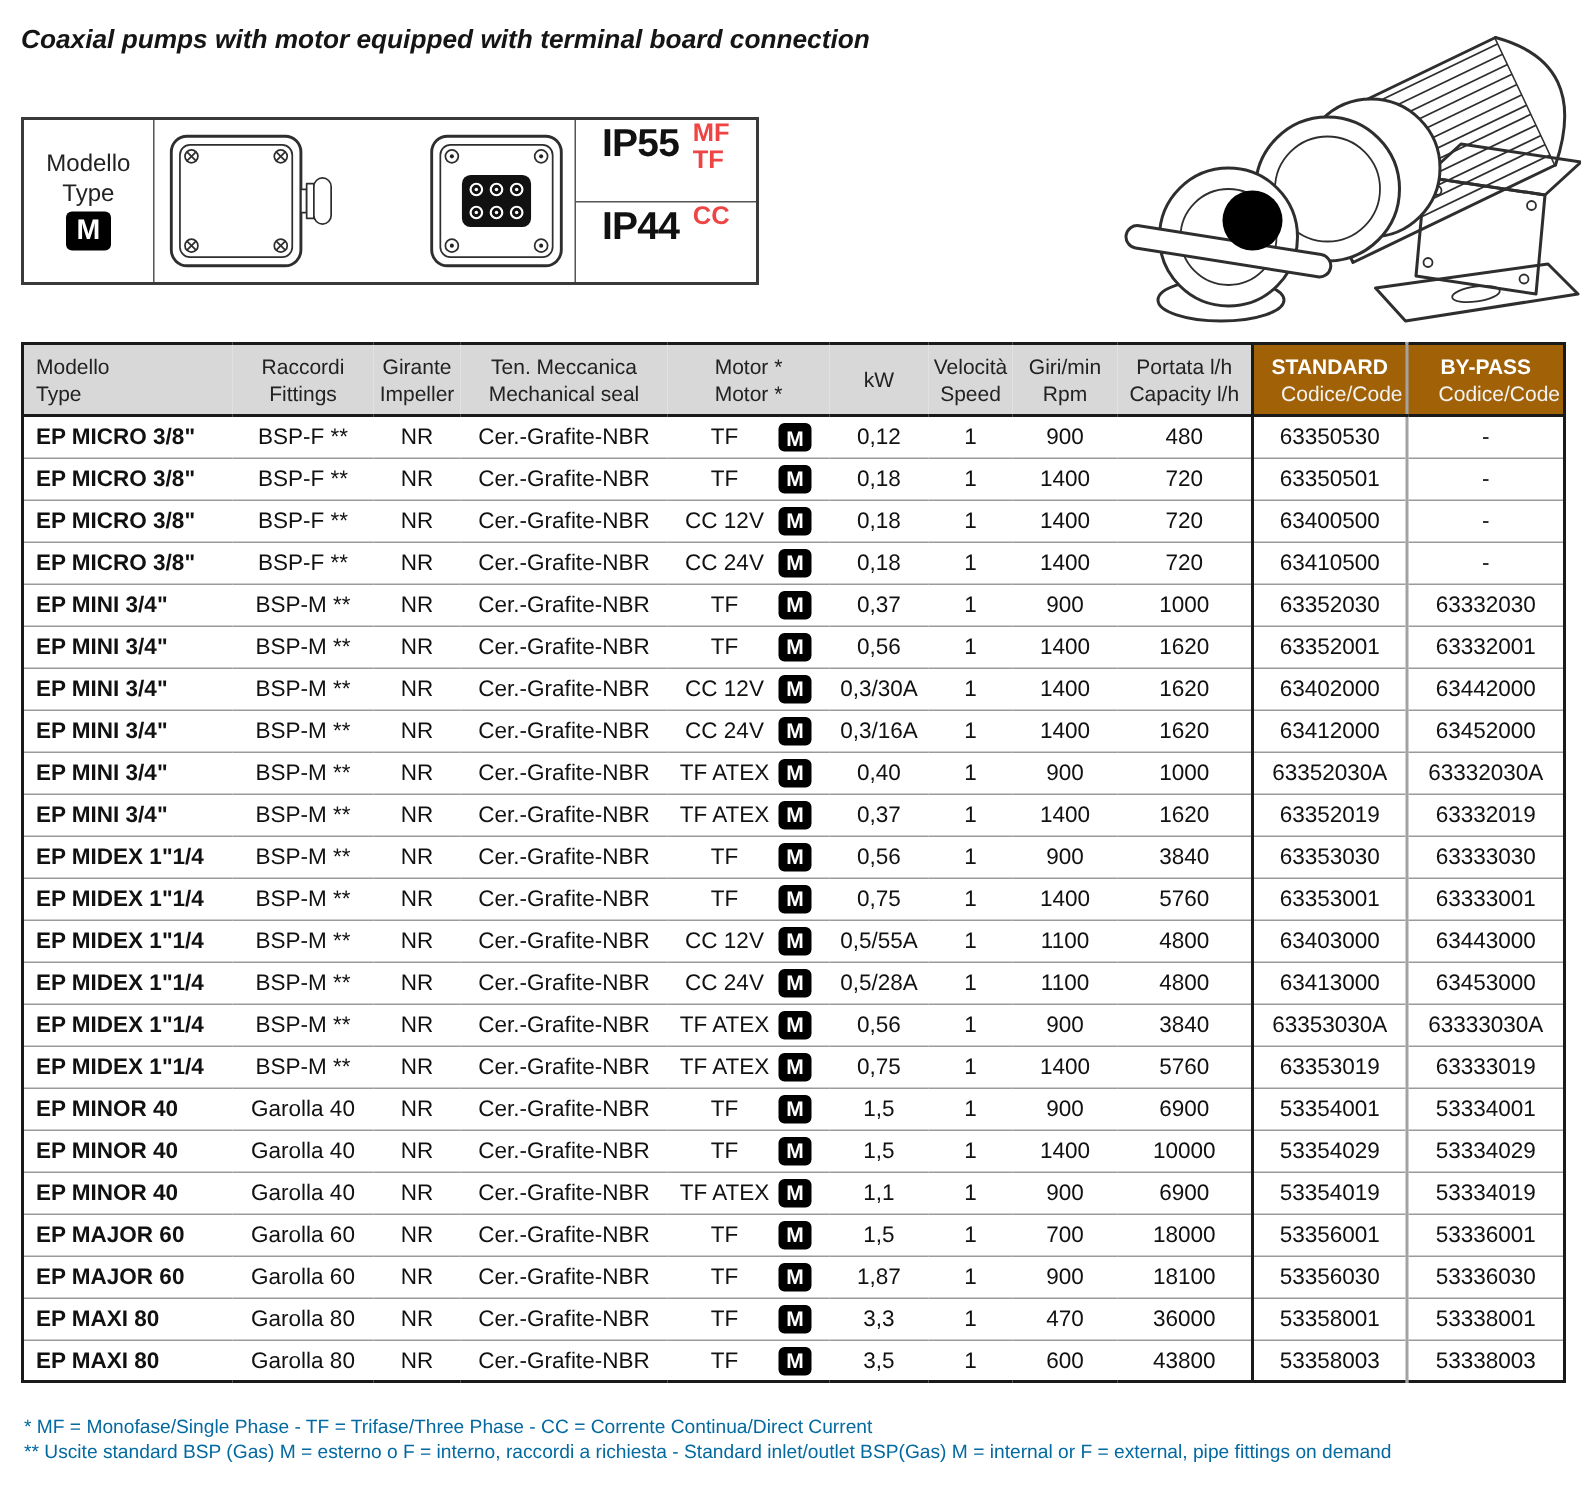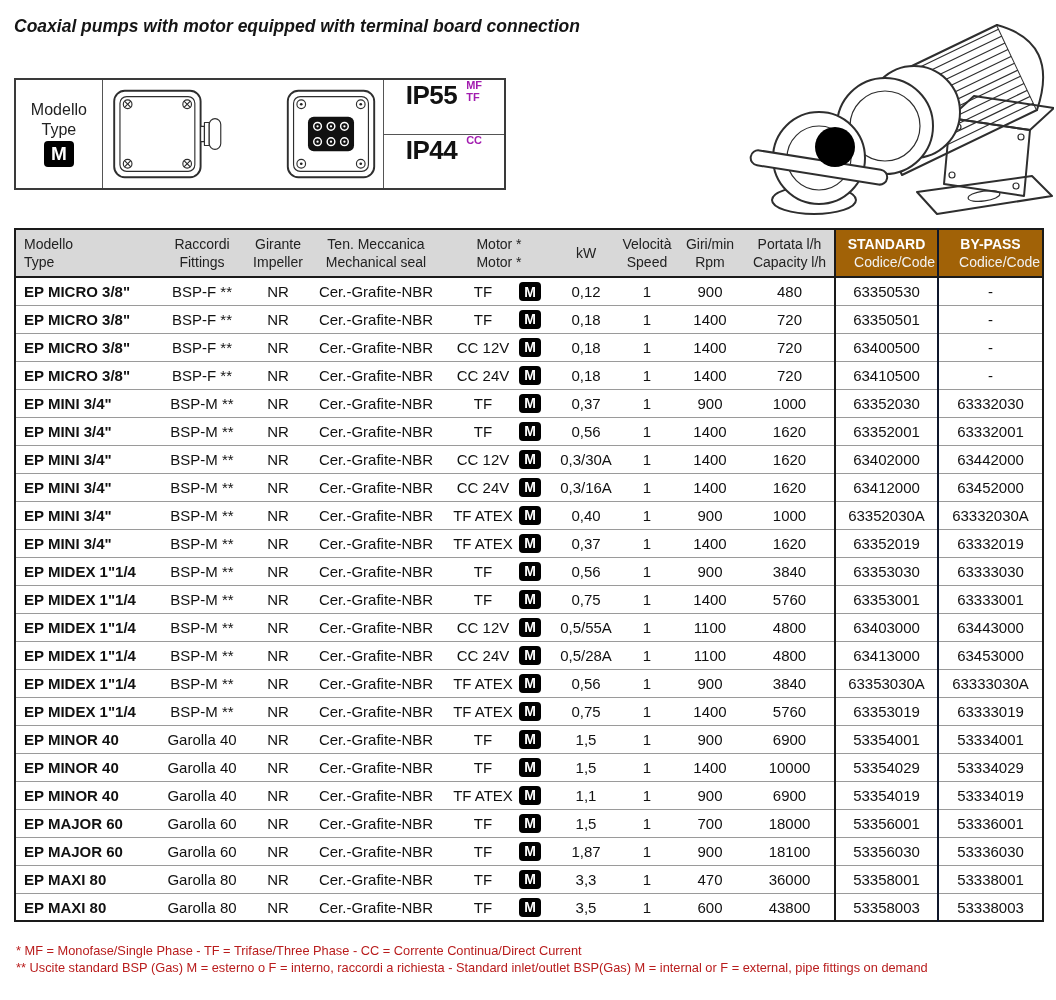--- a/index.html
+++ b/index.html
@@ -27,21 +27,21 @@
   .legend-model .lbl { font-size: 16px; color: #222; line-height: 1.15; }
   .legend-drawings {
     flex: 1; display: flex; align-items: center; justify-content: center; gap: 48px;
     border-right: 1px solid #555;
   }
   .legend-ip { width: 122px; display: flex; flex-direction: column; }
   .ip-row { flex: 1; display: flex; justify-content: center; gap: 9px; }
   .ip-row.top { border-bottom: 1px solid #555; }
   .ip-code { font-size: 26px; font-weight: bold; color: #111; letter-spacing: -0.5px; }
   .ip-motors { display: flex; flex-direction: column; line-height: 1.05; }
-  .ip-motors span { font-size: 11px; font-weight: bold; color: #a21caf; }
+  .ip-motors span { font-size: 17px; font-weight: bold; color: #ef4444; }
 
   .m-badge {
     display: inline-flex; align-items: center; justify-content: center;
     background: #000; color: #fff; font-weight: bold; border-radius: 4px;
   }
   .m-badge.big { width: 30px; height: 26px; font-size: 19px; }
   .m-badge.small { width: 22px; height: 19px; font-size: 14px; flex: 0 0 22px; }
 
   
   table.spec {
@@ -58,27 +58,27 @@
   table.spec thead th.dark { background: #a16207; color: #fff; font-weight: bold; }
   table.spec thead th.dark .sub { font-weight: normal; color: #f2f2f2; text-align: right; }
   table.spec tbody td {
     height: 28px; font-size: 15px; text-align: center; color: #111;
     border-bottom: 1px solid #9a9a9a; white-space: nowrap; overflow: hidden;
     padding: 0 2px; background: #fff;
   }
   table.spec tbody tr:last-child td { border-bottom: none; }
   table.spec tbody td.model { font-weight: bold; text-align: left; padding-left: 8px; }
   table.spec th.std, table.spec td.std { border-left: 2px solid #1a1a1a; }
-  table.spec th.byp, table.spec td.byp { border-left: 2px solid #0f172a; }
+  table.spec th.byp, table.spec td.byp { border-left: 2px solid #a3a3a3; }
   .motor-wrap { display: flex; align-items: center; padding-right: 10px; }
   .motor-text { flex: 1; text-align: center; }
 
   
   .footnotes { position: absolute; left: 16px; top: 942px; width: 1030px; }
-  .footnotes div { font-size: 12.8px; color: #b91c1c; line-height: 1.35; }
+  .footnotes div { font-size: 12.8px; color: #0369a1; line-height: 1.35; }
 
   
   .pump-art { position: absolute; left: 722px; top: 0px; width: 332px; height: 226px; }
   svg .ln { stroke: #2e2e2e; fill: none; stroke-width: 2; stroke-linejoin: round; stroke-linecap: round; }
   svg .fill-w { fill: #fff; }
   svg .thin { stroke-width: 1.2; }
 </style>
 </head>
 <body>
 

